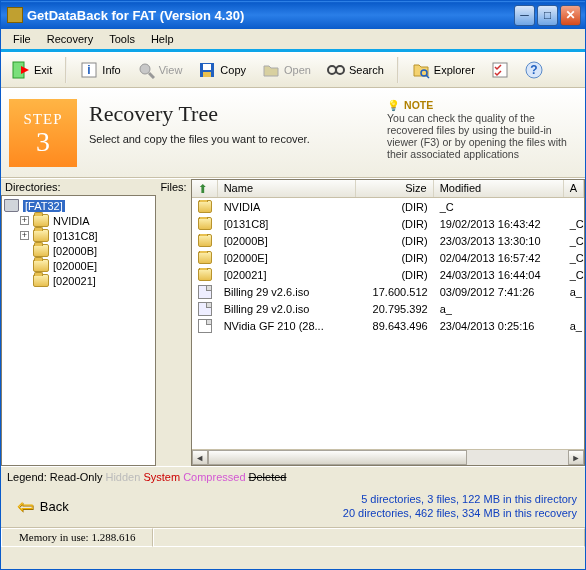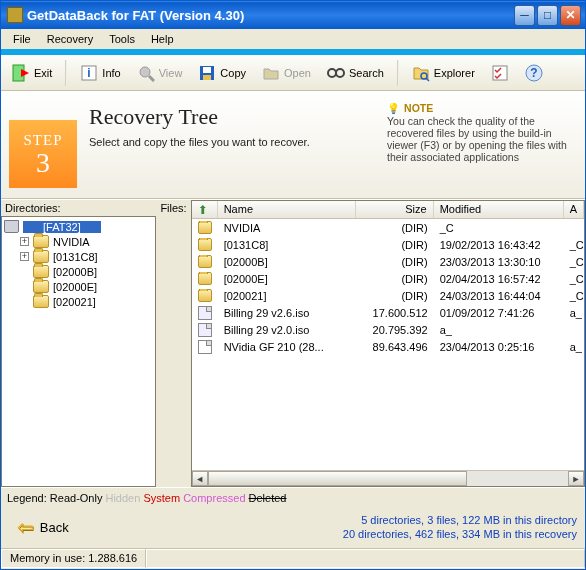--- a/index.html
+++ b/index.html
@@ -18,31 +18,31 @@
   height: 28px;
   display: flex; align-items: center;
   padding: 0 4px 0 6px;
   color: #fff;
 }
 .titlebar .app-icon { width: 16px; height: 16px; background: #c0a030; border: 1px solid #806000; margin-right: 4px; }
 .titlebar .title { font-size: 13px; font-weight: bold; flex: 1; }
 .winbtn { width: 21px; height: 21px; background: linear-gradient(#d8e6f9,#6fa6e6); border: 1px solid #2a5a9a; border-radius: 3px; display:flex;align-items:center;justify-content:center; margin-left:2px; color:#15335a; font-weight:bold; font-size:12px; }
 .winbtn.close { background: linear-gradient(#f3a387,#d64a1a); color:#fff; }
 
-.menubar { display:flex; padding: 2px 4px; background:#ece9d8; border-bottom:6px solid #0ea5e9; }
+.menubar { display:flex; padding: 2px 4px; background:#ece9d8; border-bottom:3px solid #0ea5e9; }
 .menubar .item { padding: 2px 8px; cursor:default; }
 
 .toolbar { display:flex; align-items:center; padding:16px 4px; background:linear-gradient(#fdfdfa,#ece9d8); border-top:1px solid #fff; border-bottom:1px solid #c8c0a8; height:36px; gap:2px; }
 .tbtn { display:flex;align-items:center; padding:3px 6px; gap:4px; border:1px solid transparent; }
 .tbtn.disabled { color:#9a9a9a; }
 .tbtn .ic { width:18px;height:18px; display:flex;align-items:center;justify-content:center; }
 .sep { width:2px; height:26px; background:linear-gradient(to right,#c8c0a8,#fff); margin:0 4px; }
 
 .steppanel { display:flex; background:linear-gradient(#fff,#f0eee2); border-top:1px solid #fff; border-bottom:1px solid #c8c0a8; padding:10px 8px; gap:12px; }
-.stepbox { width:68px; height:68px; background:linear-gradient(#ffb545,#ff8a1f); color:#fff; display:flex;flex-direction:column;align-items:center;justify-content:center; font-family:Georgia, serif;margin-top:18px; }
+.stepbox { width:68px; height:68px; background:linear-gradient(#ffb545,#ff8a1f); color:#fff; display:flex;flex-direction:column;align-items:center;justify-content:center; font-family:Georgia, serif; }
 .stepbox .lbl { font-size:15px; letter-spacing:1px; }
 .stepbox .num { font-size:28px; line-height:1; }
 .stepmain { flex:1; }
 .stepmain h1 { margin:2px 0 6px 0; font-family:Georgia, serif; font-weight:normal; font-size:22px; color:#222; }
 .stepmain .sub { font-size:11px; color:#222; }
 .note { width:190px; font-size:10.5px; color:#444; }
 .note .nt { color:#b08000; font-weight:bold; }
 .note .bulb { color:#f2c200; margin-right:4px; }
 
 .split { display:flex; height:288px; border-top:1px solid #fff;justify-content:flex-end; }
@@ -51,21 +51,21 @@
 
 .dirpane-wrap { display:flex;flex-direction:column; width:218px; }
 .treepane { flex:1; overflow:auto; padding:2px 2px; }
 .troot, .tnode { display:flex; align-items:center; gap:4px; padding:1px 0; }
 .tnode { padding-left:16px; }
 .tnode .box { width:9px;height:9px;border:1px solid #888;display:flex;align-items:center;justify-content:center;font-size:9px;line-height:9px;color:#333;background:#fff; }
 .tnode.noexp .box { visibility:hidden; }
 .fld { width:16px;height:13px;background:linear-gradient(#fdf0b0,#e8c050);border:1px solid #b8932c;border-radius:2px; position:relative; }
 .fld::before { content:'';position:absolute;top:-3px;left:0;width:7px;height:3px;background:#e8c050;border:1px solid #b8932c;border-bottom:none;border-radius:2px 2px 0 0; }
 .drv { width:15px;height:13px;background:#d0d4da;border:1px solid #778; border-radius:0 0 2px 2px;}
-.sel { background:#316ac5; color:#fff; padding:0 20px; }
+.sel { background:#316ac5; color:#fff; padding:0 2px; }
 
 .filepane-wrap { flex:1; display:flex;flex-direction:row; }
 .listhdr { display:flex; background:linear-gradient(#fcfcfa,#e8e6dc); border-bottom:1px solid #c8c0a8; height:18px; }
 .listhdr .col { border-right:1px solid #d8d4c4; padding:2px 6px; position:relative; overflow:hidden; white-space:nowrap; }
 .listbody { flex:1; overflow:hidden; background:#fff; position:relative; }
 .row { display:flex; height:17px; align-items:center; }
 .row .c { padding:0 6px; overflow:hidden; white-space:nowrap; }
 .c-icon { width:26px; flex:none; display:flex;align-items:center;gap:2px; }
 .c-name { width:138px; flex:none; }
 .c-size { width:78px; flex:none; text-align:right; }
@@ -81,21 +81,21 @@
 .legend { padding:4px 6px; border-top:1px solid #fff; background:#ece9d8; }
 .legend .ro{} .legend .hid{color:#bbb;} .legend .sys{color:#c00;} .legend .cmp{color:#d358d3;} .legend .del{text-decoration:line-through;}
 
 .bottom { display:flex; align-items:center; justify-content:space-between; padding:4px 8px 6px 8px; background:#ece9d8; }
 .backbtn { display:flex; align-items:center; gap:6px; padding:3px 8px; }
 .backbtn .arrow { font-size:20px; color:#f0b000; text-shadow:1px 1px 0 #a07000; }
 .summary { text-align:right; color:#1040c0; }
 .summary div { padding:1px 0; }
 
 .statusbar { display:flex; border-top:1px solid #c8c0a8; background:#ece9d8; height:20px; }
-.statusbar .cell { padding:2px 8px; border:1px solid #fff; border-right-color:#c8c0a8; }
+.statusbar .cell { padding:2px 17px; border:1px solid #fff; border-right-color:#c8c0a8;font-family:Liberation Serif, serif; }
 .up-arrow { color:#3a8a3a; font-size:12px; }
 svg { display:block; }
 </style>
 </head>
 <body>
 
 <div class="window">
   <div class="titlebar">
     <div class="app-icon"></div>
     <div class="title">GetDataBack for FAT (Version 4.30)</div>
@@ -302,21 +302,21 @@
               <div class="c c-size">(DIR)</div>
               <div class="c c-mod">24/03/2013 16:44:04</div>
               <div class="c c-attr">_C</div>
             </div>
             <div class="row">
               <div class="c c-icon">
                 <span class="fileic" style="background:#eef;"></span>
               </div>
               <div class="c c-name">Billing 29 v2.6.iso</div>
               <div class="c c-size">17.600.512</div>
-              <div class="c c-mod">01/09/2012 7:41:26</div>
+              <div class="c c-mod">03/09/2012 7:41:26</div>
               <div class="c c-attr">a_</div>
             </div>
             <div class="row">
               <div class="c c-icon">
                 <span class="fileic" style="background:#eef;"></span>
               </div>
               <div class="c c-name">Billing 29 v2.0.iso</div>
               <div class="c c-size">20.795.392</div>
               <div class="c c-attr">a_</div>
             </div>

